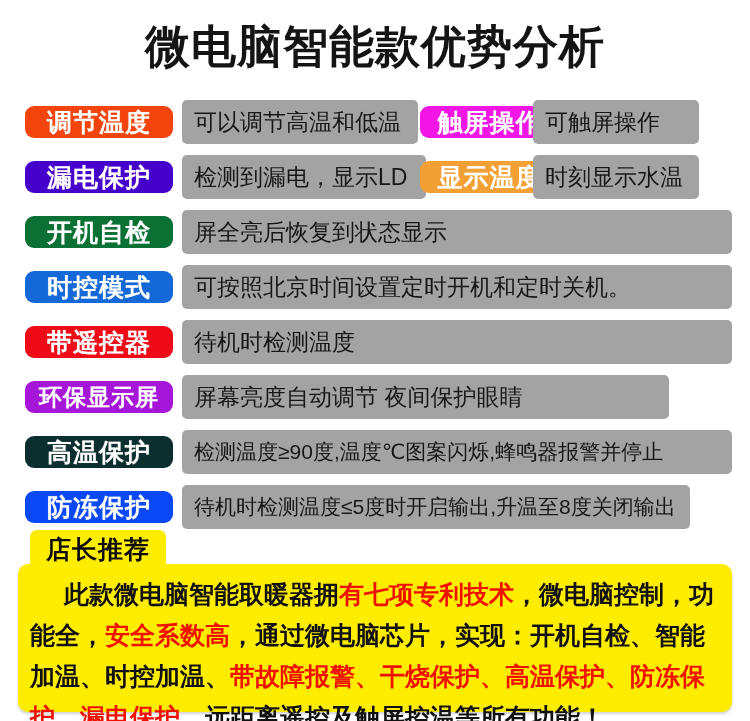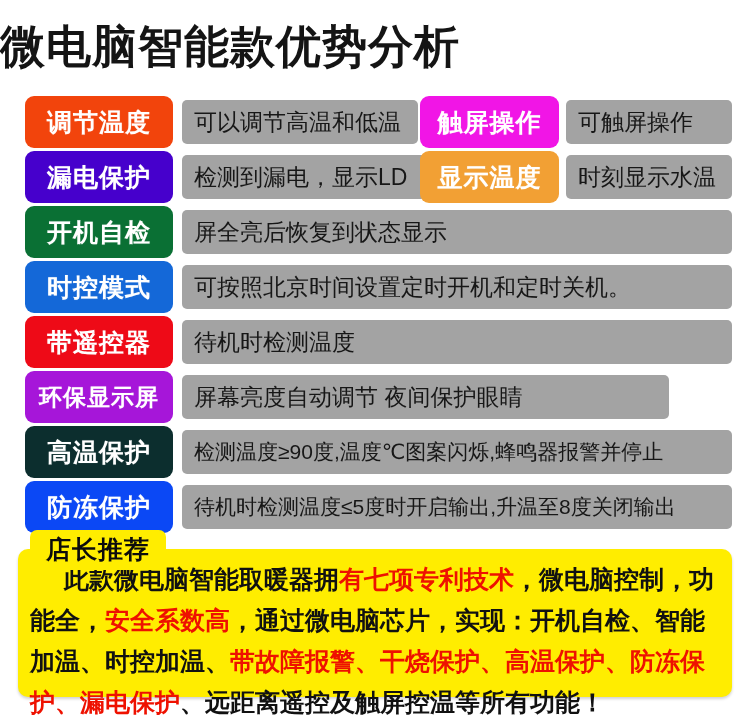--- a/index.html
+++ b/index.html
@@ -22,20 +22,21 @@
     background: #ffffff;
     box-sizing: border-box;
   }
 
   
   .title {
     position: absolute;
     left: 0;
     top: 18px;
     width: 750px;
+    text-align: center;
     font-family: "Liberation Serif", "DejaVu Serif", serif;
     font-weight: bold;
     font-size: 45px;
     line-height: 58px;
     letter-spacing: 1px;
     color: #141414;
     white-space: nowrap;
   }
 
   
@@ -52,21 +53,21 @@
   }
   .cell {
     position: absolute;
     top: 0;
     height: 44px;
     display: flex;
     align-items: center;
   }
 
   .badge {
-    height: 52px;
+    height: 32px;
     border-radius: 9px;
     display: flex;
     align-items: center;
     justify-content: center;
     box-sizing: border-box;
     padding: 0 10px;
     color: #ffffff;
     font-size: 25px;
     font-weight: bold;
     letter-spacing: 1px;
@@ -93,21 +94,21 @@
   }
 
   
   .col-l .badge { width: 148px; }
   .col-l-badge { left: 25px; }
   .col-l-desc  { left: 182px; }
 
   
   .col-r-badge { left: 420px; }
   .col-r-badge .badge { width: 139px; }
-  .col-r-desc  { left: 566px; }
+  .col-r-desc  { left: 533px; }
 
   
   .rec-tab {
     position: absolute;
     left: 30px;
     top: 530px;
     background: #ffed00;
     color: #0c0c0c;
     font-size: 25px;
     font-weight: bold;
@@ -116,21 +117,21 @@
     border-radius: 7px;
     line-height: 30px;
     white-space: nowrap;
     z-index: 3;
   }
 
   
   .promo {
     position: absolute;
     left: 18px;
-    top: 549px;
+    top: 564px;
     width: 714px;
     height: 148px;
     background: #ffed00;
     border-radius: 10px;
     box-sizing: border-box;
     padding: 10px 12px 8px 12px;
     z-index: 2;
     box-shadow: 0 2px 3px rgba(0,0,0,0.18);
   }
   .promo p {
@@ -221,21 +222,21 @@
         </div>
         <div class="cell col-l-desc">
           <div class="desc small" style="width: 550px;">检测温度≥90度,温度℃图案闪烁,蜂鸣器报警并停止</div>
         </div>
       </div>
       <div class="frow">
         <div class="cell col-l col-l-badge">
           <div class="badge" style="background: rgb(11, 72, 245);">防冻保护</div>
         </div>
         <div class="cell col-l-desc">
-          <div class="desc small" style="width: 550px;">待机时检测温度≤5度时开启输出,升温至8度关闭输出</div>
+          <div class="desc small" style="width: 508px;">待机时检测温度≤5度时开启输出,升温至8度关闭输出</div>
         </div>
       </div>
     </div>
 
   <div class="rec-tab">店长推荐</div>
 
   <div class="promo">
     <p><span>此款微电脑智能取暖器拥</span><span class="hl">有七项专利技术</span><span>，微电脑控制，功能全，</span><span class="hl">安全系数高</span><span>，通过微电脑芯片，实现：开机自检、智能加温、时控加温、</span><span class="hl">带故障报警、干烧保护、高温保护、防冻保护、漏电保护</span><span>、远距离遥控及触屏控温等所有功能！</span></p>
   </div>
 

